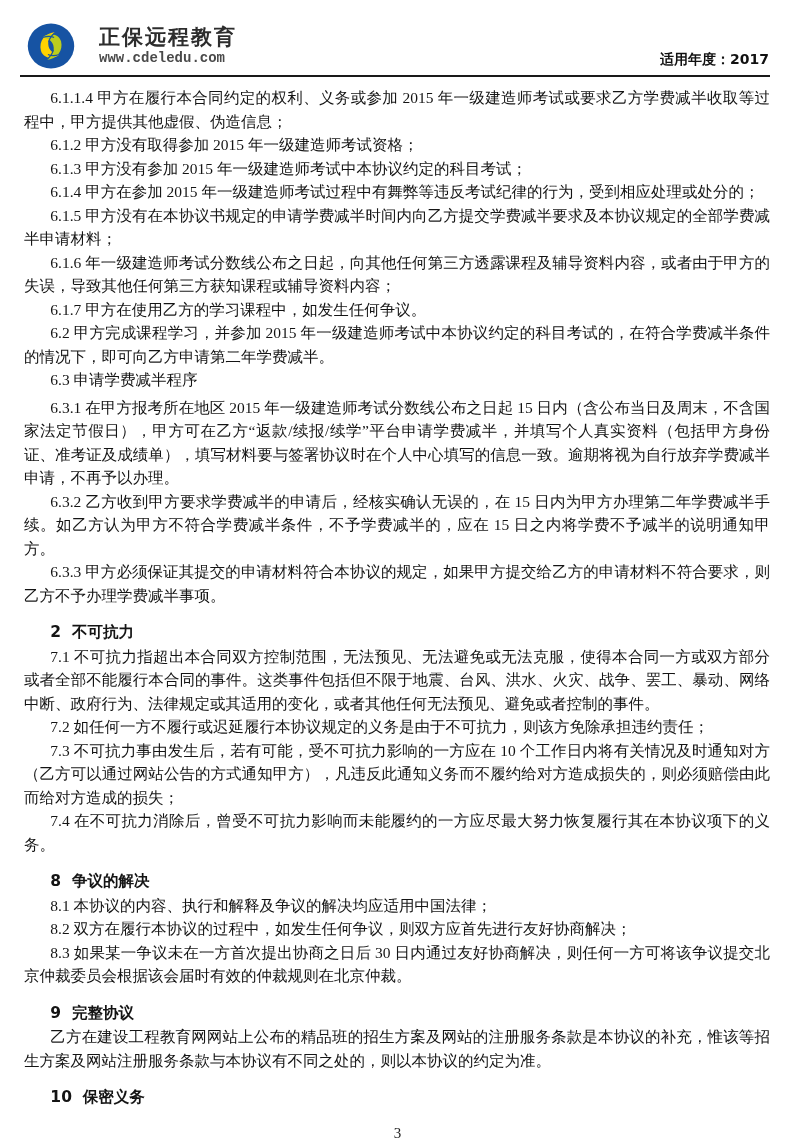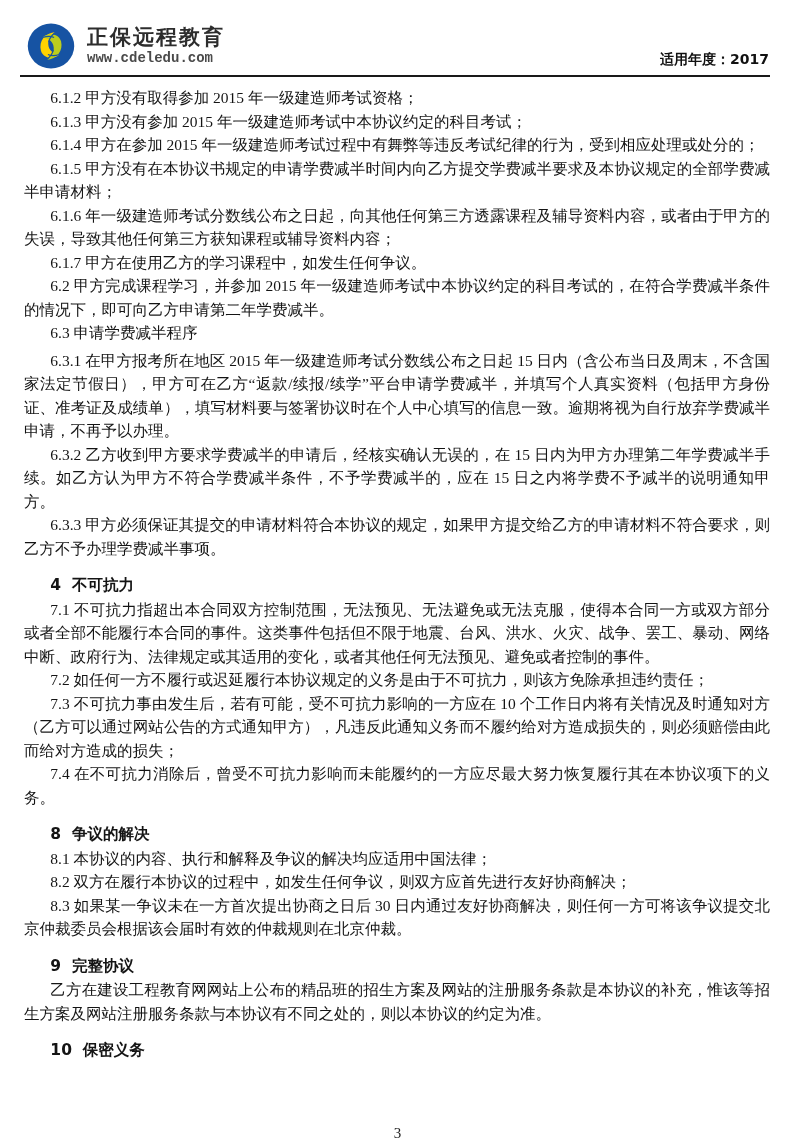--- a/index.html
+++ b/index.html
@@ -13,21 +13,21 @@
     color:#141414;
   }
   .header {
     display:flex;
     justify-content:space-between;
     align-items:flex-end;
     padding:8px 26px 3px 26px;
     height:62px;
     box-sizing:content-box;
   }
-  .brand { display:flex; align-items:center; gap:11px; }
+  .brand { display:flex; align-items:center; gap:23px; }
   .logo-wrap { width:50px; height:48px; flex:0 0 auto; }
   .brand-text { display:flex; flex-direction:column; line-height:1.05; }
   .brand-name {
     font-family:"DejaVu Sans","Liberation Sans",sans-serif;
     font-weight:bold; font-size:21px; color:#2d2d2d; letter-spacing:2px;
   }
   .brand-site {
     font-family:Liberation Mono, monospace;
     font-weight:bold; font-size:14px; color:#4a4a4a; margin-top:3px;
   }
@@ -81,32 +81,33 @@
         <span class="brand-name">正保远程教育</span>
         <span class="brand-site">www.cdeledu.com</span>
       </div>
     </div>
     <div class="year">适用年度：2017</div>
   </div>
 
   <hr class="rule">
 
   <div class="doc-body" id="doc-body">
+      <p class="para body">6.1.1.4 甲方在履行本合同约定的权利、义务或参加 2015 年一级建造师考试或要求乙方学费减半收取等过程中，甲方提供其他虚假、伪造信息；</p>
       <p class="para body">6.1.2 甲方没有取得参加 2015 年一级建造师考试资格；</p>
       <p class="para body">6.1.3 甲方没有参加 2015 年一级建造师考试中本协议约定的科目考试；</p>
       <p class="para body">6.1.4 甲方在参加 2015 年一级建造师考试过程中有舞弊等违反考试纪律的行为，受到相应处理或处分的；</p>
       <p class="para body">6.1.5 甲方没有在本协议书规定的申请学费减半时间内向乙方提交学费减半要求及本协议规定的全部学费减半申请材料；</p>
       <p class="para body">6.1.6 年一级建造师考试分数线公布之日起，向其他任何第三方透露课程及辅导资料内容，或者由于甲方的失误，导致其他任何第三方获知课程或辅导资料内容；</p>
       <p class="para body">6.1.7 甲方在使用乙方的学习课程中，如发生任何争议。</p>
       <p class="para body">6.2 甲方完成课程学习，并参加 2015 年一级建造师考试中本协议约定的科目考试的，在符合学费减半条件的情况下，即可向乙方申请第二年学费减半。</p>
       <p class="para sub">6.3 申请学费减半程序</p>
       <p class="para body">6.3.1 在甲方报考所在地区 2015 年一级建造师考试分数线公布之日起 15 日内（含公布当日及周末，不含国家法定节假日），甲方可在乙方“返款/续报/续学”平台申请学费减半，并填写个人真实资料（包括甲方身份证、准考证及成绩单），填写材料要与签署协议时在个人中心填写的信息一致。逾期将视为自行放弃学费减半申请，不再予以办理。</p>
       <p class="para body">6.3.2 乙方收到甲方要求学费减半的申请后，经核实确认无误的，在 15 日内为甲方办理第二年学费减半手续。如乙方认为甲方不符合学费减半条件，不予学费减半的，应在 15 日之内将学费不予减半的说明通知甲方。</p>
       <p class="para body">6.3.3 甲方必须保证其提交的申请材料符合本协议的规定，如果甲方提交给乙方的申请材料不符合要求，则乙方不予办理学费减半事项。</p>
-      <p class="para heading">4  不可抗力</p>
+      <p class="para heading">2  不可抗力</p>
       <p class="para body">7.1 不可抗力指超出本合同双方控制范围，无法预见、无法避免或无法克服，使得本合同一方或双方部分或者全部不能履行本合同的事件。这类事件包括但不限于地震、台风、洪水、火灾、战争、罢工、暴动、网络中断、政府行为、法律规定或其适用的变化，或者其他任何无法预见、避免或者控制的事件。</p>
       <p class="para body">7.2 如任何一方不履行或迟延履行本协议规定的义务是由于不可抗力，则该方免除承担违约责任；</p>
       <p class="para body">7.3 不可抗力事由发生后，若有可能，受不可抗力影响的一方应在 10 个工作日内将有关情况及时通知对方（乙方可以通过网站公告的方式通知甲方），凡违反此通知义务而不履约给对方造成损失的，则必须赔偿由此而给对方造成的损失；</p>
       <p class="para body">7.4 在不可抗力消除后，曾受不可抗力影响而未能履约的一方应尽最大努力恢复履行其在本协议项下的义务。</p>
       <p class="para heading">8  争议的解决</p>
       <p class="para body">8.1 本协议的内容、执行和解释及争议的解决均应适用中国法律；</p>
       <p class="para body">8.2 双方在履行本协议的过程中，如发生任何争议，则双方应首先进行友好协商解决；</p>
       <p class="para body">8.3 如果某一争议未在一方首次提出协商之日后 30 日内通过友好协商解决，则任何一方可将该争议提交北京仲裁委员会根据该会届时有效的仲裁规则在北京仲裁。</p>
       <p class="para heading">9  完整协议</p>
       <p class="para body">乙方在建设工程教育网网站上公布的精品班的招生方案及网站的注册服务条款是本协议的补充，惟该等招生方案及网站注册服务条款与本协议有不同之处的，则以本协议的约定为准。</p>

